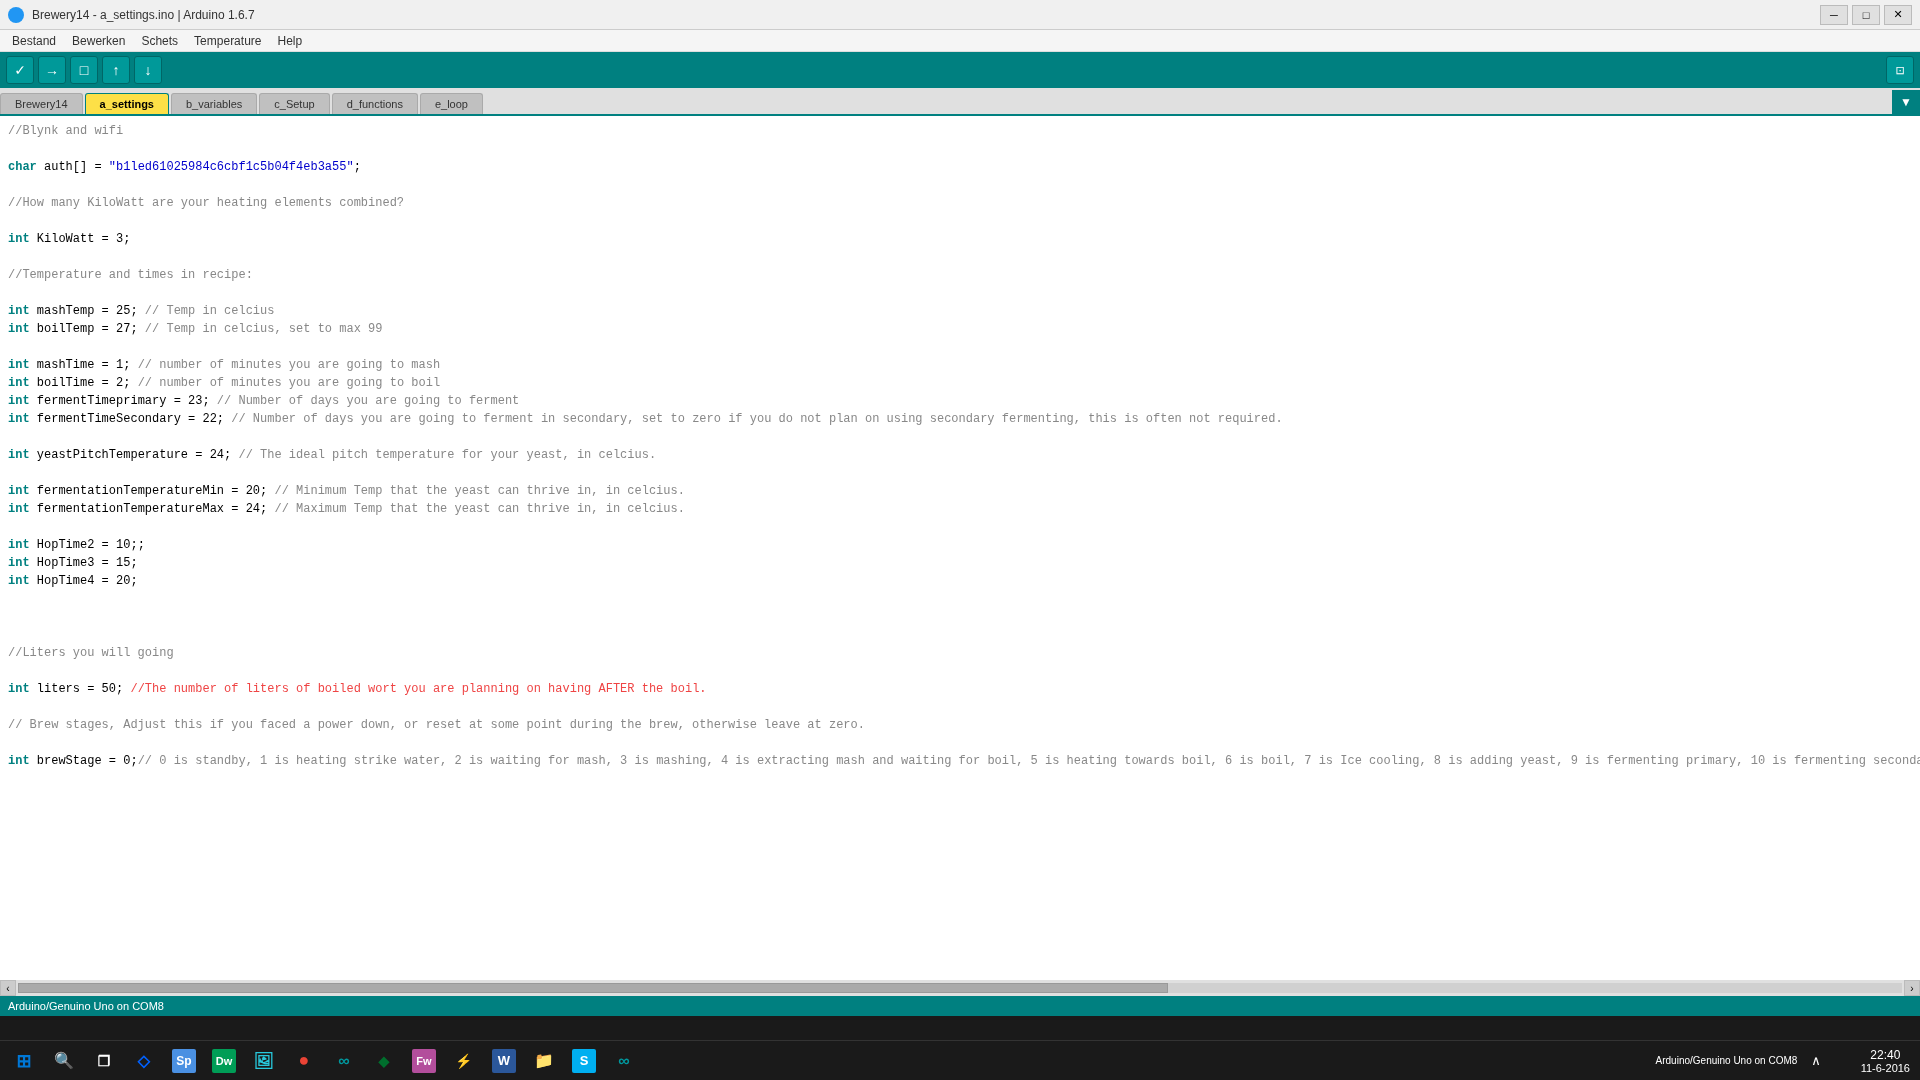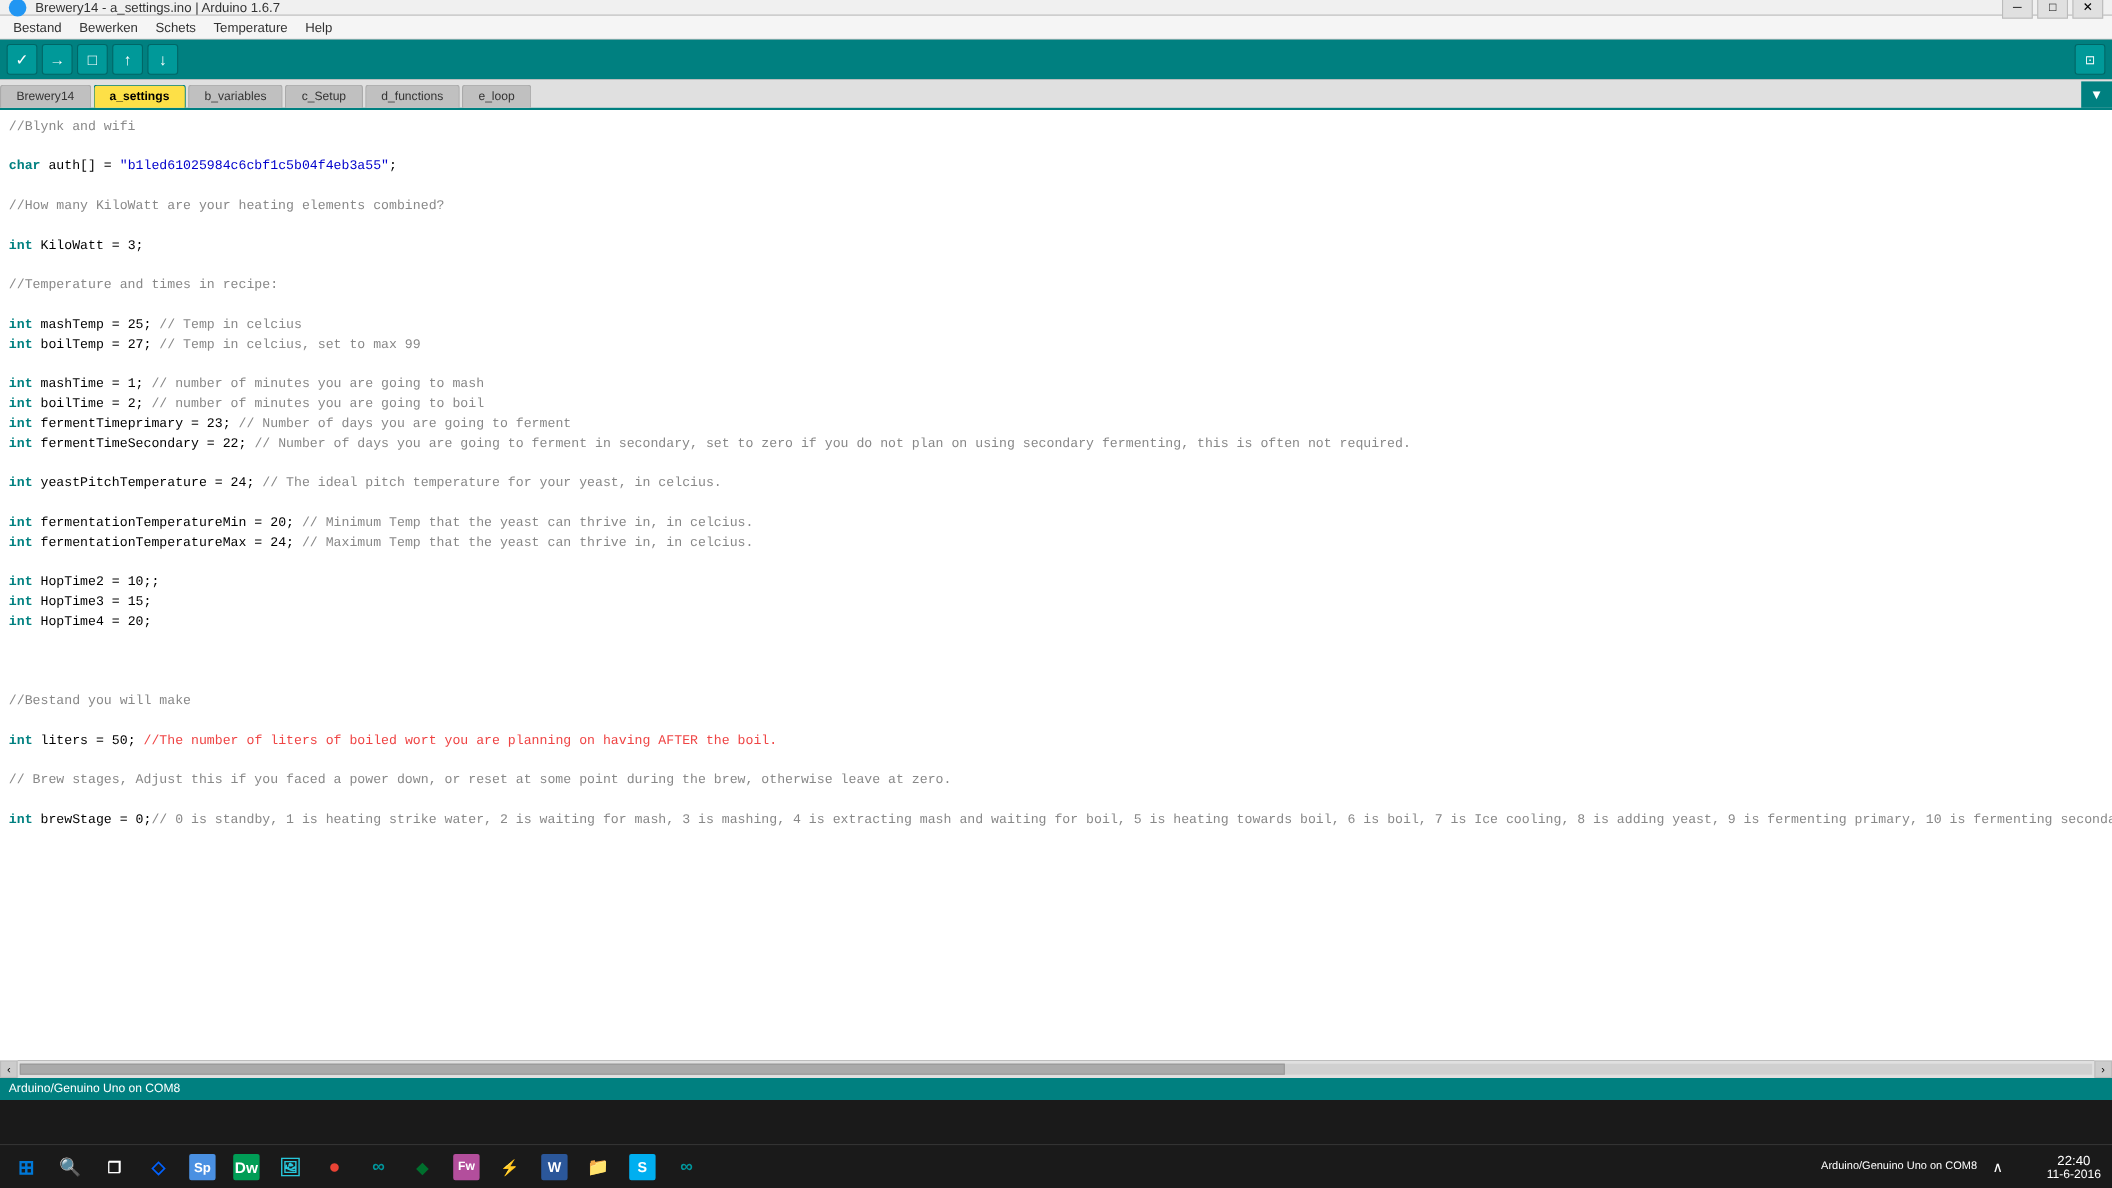--- a/index.html
+++ b/index.html
@@ -1,21 +1,21 @@
 <!DOCTYPE html>
 <html><head>
   <meta charset="utf-8">
   <style>
     * { margin: 0; padding: 0; box-sizing: border-box; }
     body { width: 1920px; height: 1080px; overflow: hidden; font-family: Arial, sans-serif; background: #1a1a1a; }
 
     
     #title-bar {
       background: #f0f0f0;
-      height: 14px;
+      height: 30px;
       display: flex;
       align-items: center;
       justify-content: space-between;
       padding: 0 8px;
       border-bottom: 1px solid #ccc;
     }
     #title-bar-left {
       display: flex;
       align-items: center;
       gap: 8px;
@@ -299,21 +299,21 @@
     <div class="code-line"></div>
     <div class="code-line"><span style="color:#008080; font-weight:bold;">int</span> fermentationTemperatureMin = 20; <span style="color:#888;">// Minimum Temp that the yeast can thrive in, in celcius.</span></div>
     <div class="code-line"><span style="color:#008080; font-weight:bold;">int</span> fermentationTemperatureMax = 24; <span style="color:#888;">// Maximum Temp that the yeast can thrive in, in celcius.</span></div>
     <div class="code-line"></div>
     <div class="code-line"><span style="color:#008080; font-weight:bold;">int</span> HopTime2 = 10;;</div>
     <div class="code-line"><span style="color:#008080; font-weight:bold;">int</span> HopTime3 = 15;</div>
     <div class="code-line"><span style="color:#008080; font-weight:bold;">int</span> HopTime4 = 20;</div>
     <div class="code-line"></div>
     <div class="code-line"></div>
     <div class="code-line"></div>
-    <div class="code-line"><span style="color:#888;">//Bestand you will make</span></div>
+    <div class="code-line"><span style="color:#888;">//Liters you will going</span></div>
     <div class="code-line"></div>
     <div class="code-line"><span style="color:#008080; font-weight:bold;">int</span> liters = 50; <span style="color:#ef4444;">//The number of liters of boiled wort you are planning on having AFTER the boil.</span></div>
     <div class="code-line"></div>
     <div class="code-line"><span style="color:#888;">// Brew stages, Adjust this if you faced a power down, or reset at some point during the brew, otherwise leave at zero.</span></div>
     <div class="code-line"></div>
     <div class="code-line"><span style="color:#008080; font-weight:bold;">int</span> brewStage = 0;<span style="color:#888;">// 0 is standby, 1 is heating strike water, 2 is waiting for mash, 3 is mashing, 4 is extracting mash and waiting for boil, 5 is heating towards boil, 6 is boil, 7 is Ice cooling, 8 is adding yeast, 9 is fermenting primary, 10 is fermenting secondary c</span></div>
   </div>
 
 <div id="h-scroll-area">
   <div id="h-scroll-left">‹</div>
@@ -339,21 +339,21 @@
   <div class="taskbar-app">
     <div class="taskbar-app-icon" style="color:white; font-size:14px;">❐</div>
   </div>
   <div class="taskbar-app">
     <div class="taskbar-app-icon" style="color:#0061fe; font-size:16px;">◇</div>
   </div>
   <div class="taskbar-app">
     <div class="taskbar-app-icon" style="background:#4a90e2; color:white; border-radius:2px; font-size:12px;">Sp</div>
   </div>
   <div class="taskbar-app">
-    <div class="taskbar-app-icon" style="background:#009d56; color:white; font-size:14px; font-weight:bold; border-radius:2px;">Dw</div>
+    <div class="taskbar-app-icon" style="background:#009d56; color:white; font-size:11px; font-weight:bold; border-radius:2px;">Dw</div>
   </div>
   <div class="taskbar-app">
     <div class="taskbar-app-icon" style="color:#28c8dc; font-size:16px;">🖼</div>
   </div>
   <div class="taskbar-app">
     <div class="taskbar-app-icon" style="color:#ea4335; font-size:18px;">●</div>
   </div>
   <div class="taskbar-app">
     <div class="taskbar-app-icon" style="color:#00979d; font-size:16px;">∞</div>
   </div>

